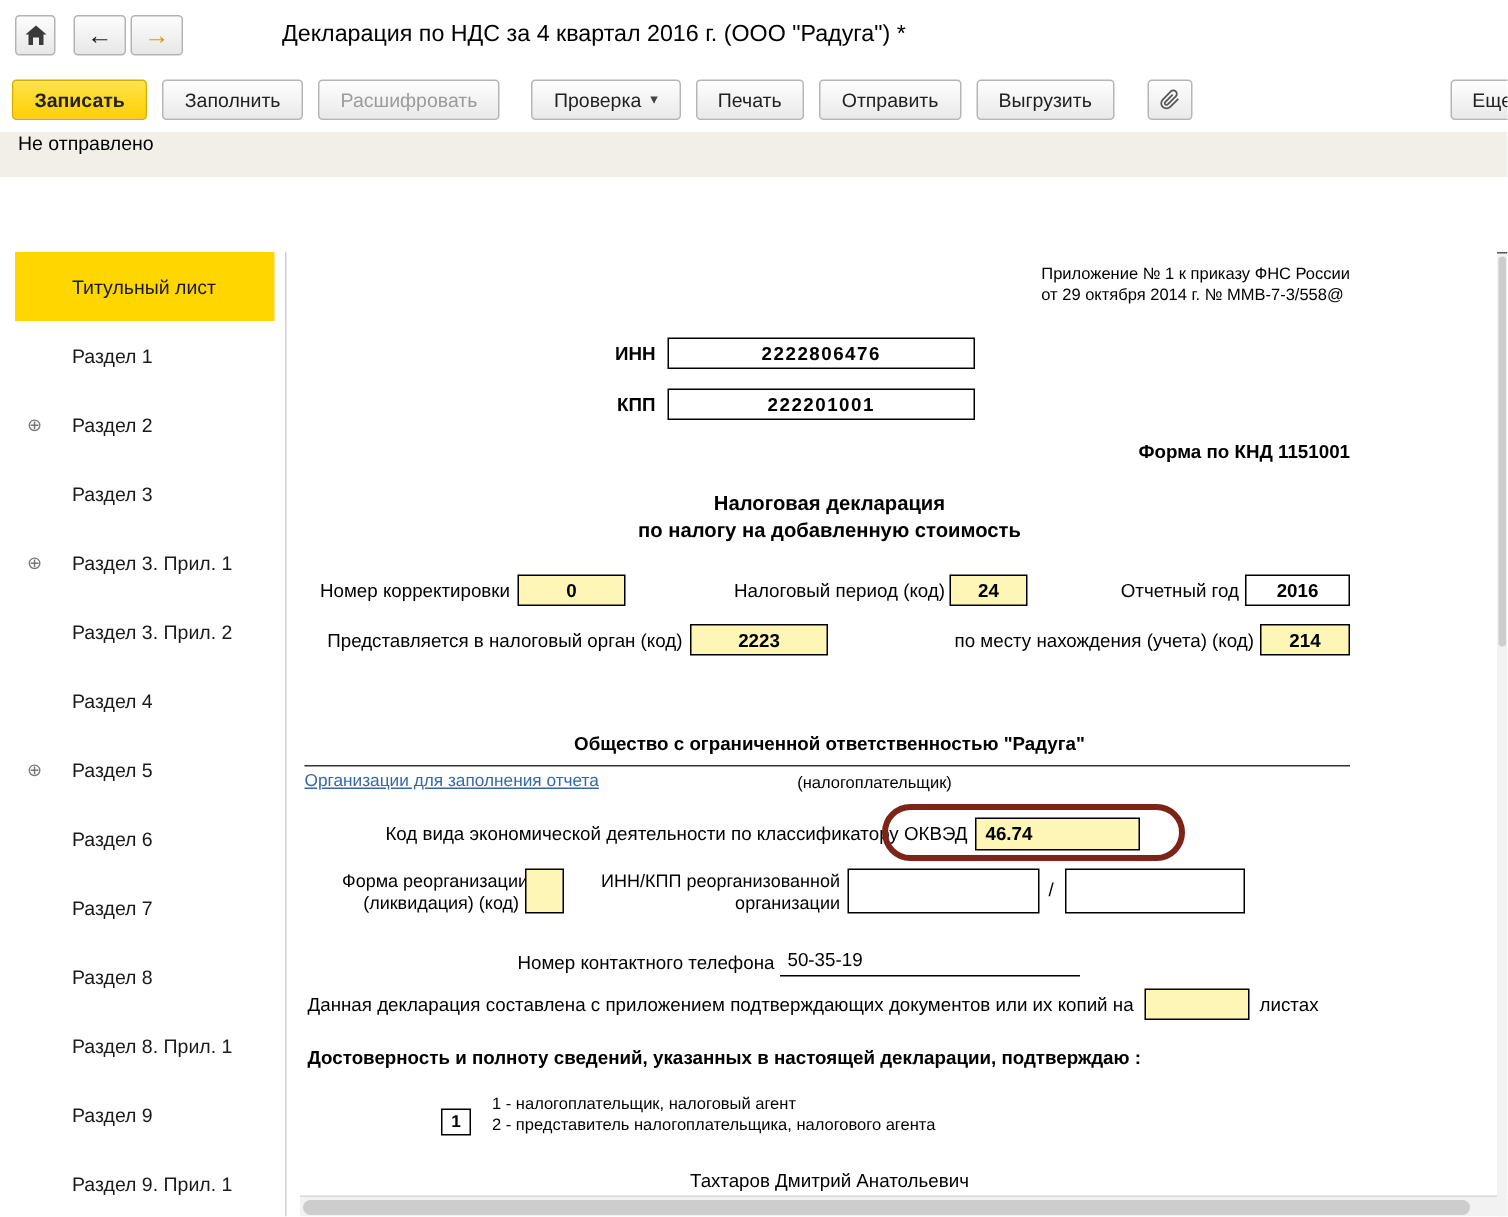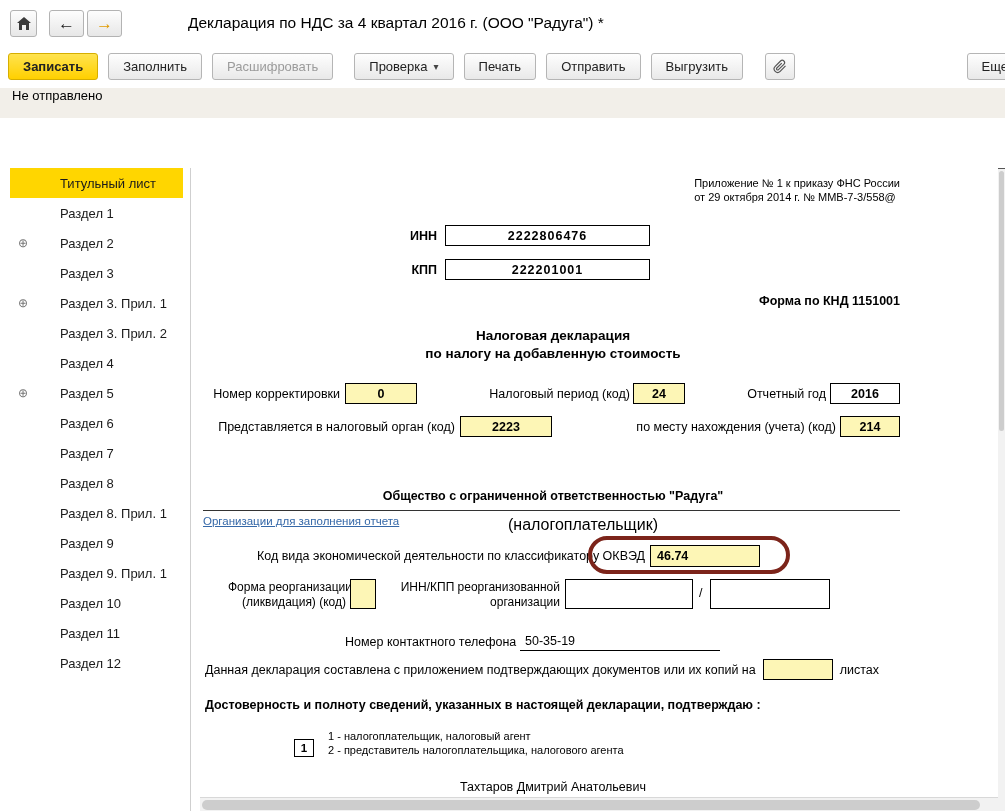--- a/index.html
+++ b/index.html
@@ -25,21 +25,21 @@
   .btn.disabled{color:#9b9b9b}
   .btn.check{margin-left:11px}
   .btn.attach{padding:0 7px;margin-left:12px}
   .btn.more{margin-left:auto;margin-right:-18px}
   .caret{font-size:10px;color:#444}
   
   .statusbar{position:absolute;top:88px;left:0;right:0;height:30px;background:#f2efe9;
     display:flex;align-items:flex-start;padding-left:12px;font-size:13px}
   
   .sidebar{position:absolute;left:10px;top:168px;width:173px}
-  .sb-item{position:relative;height:30px;display:flex;align-items:center;padding-left:50px;
+  .sb-item{position:relative;height:46px;display:flex;align-items:center;padding-left:38px;
     font-size:13px;color:#1a1a1a;cursor:pointer;white-space:nowrap}
   .sb-item.selected{background:#ffd600}
   .expand{position:absolute;left:8px;top:50%;transform:translateY(-50%);font-size:12px;color:#777}
   .vline{position:absolute;left:190px;top:168px;width:1px;height:643px;background:#cfcfcf}
   
   .form{position:absolute;left:200px;top:168px;width:805px;height:643px;background:#fff}
   .lbl{position:absolute;font-size:12.5px;white-space:nowrap}
   .lbl.r{text-align:right}
   .lbl.b{font-weight:bold}
   .two{line-height:14.5px}
@@ -185,21 +185,21 @@
   <div class="fld" style="left:630px;top:215px;width:70px;height:21px">2016</div>
 
   <div class="lbl r" style="left:5px;top:252px;width:250px">Представляется в налоговый орган (код)</div>
   <div class="fld y" style="left:260px;top:248px;width:92px;height:21px">2223</div>
   <div class="lbl r" style="left:428px;top:252px;width:208px">по месту нахождения (учета) (код)</div>
   <div class="fld y" style="left:640px;top:248px;width:60px;height:21px">214</div>
 
   <div class="strip" style="top:321px;font-size:12.5px;font-weight:bold">Общество с ограниченной ответственностью "Радуга"</div>
   <div class="hr" style="left:3px;top:342px;width:697px"></div>
   <div class="link" style="left:3px;top:347px">Организации для заполнения отчета</div>
-  <div class="strip" style="top:348px;left:33px;font-size:16px">(налогоплательщик)</div>
+  <div class="strip" style="top:348px;left:33px;font-size:11px">(налогоплательщик)</div>
 
   <div class="lbl r" style="left:55px;top:381px;width:390px">Код вида экономической деятельности по классификатору ОКВЭД</div>
   <div class="fld y left" style="left:450px;top:377px;width:110px;height:22px">46.74</div>
   <div class="oval" style="left:388px;top:368px;width:202px;height:38px"></div>
 
   <div class="lbl r two" style="left:28px;top:412px;width:118px;font-size:12px">
     <div>Форма реорганизации</div>
     <div>(ликвидация) (код)</div>
   </div>
   <div class="fld y" style="left:150px;top:411px;width:26px;height:30px"></div>

